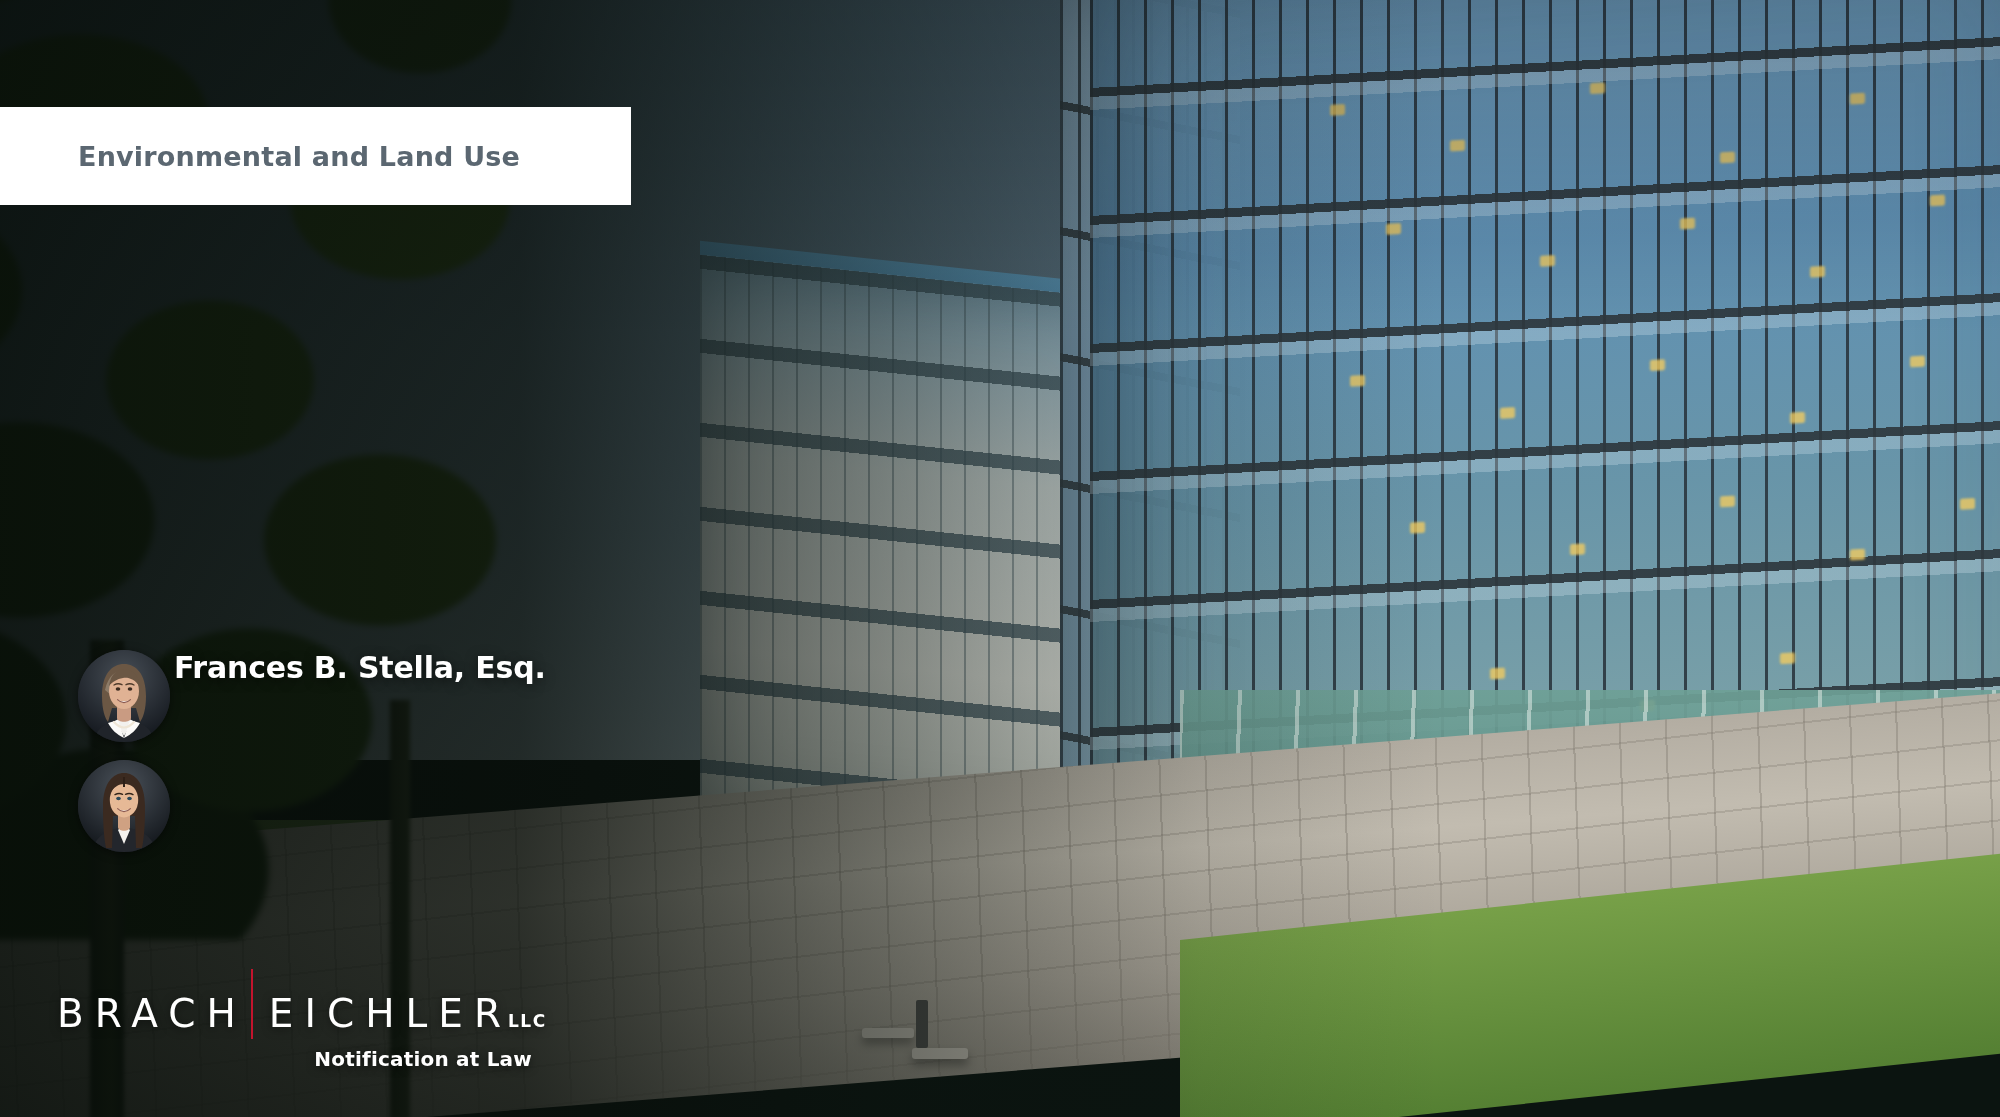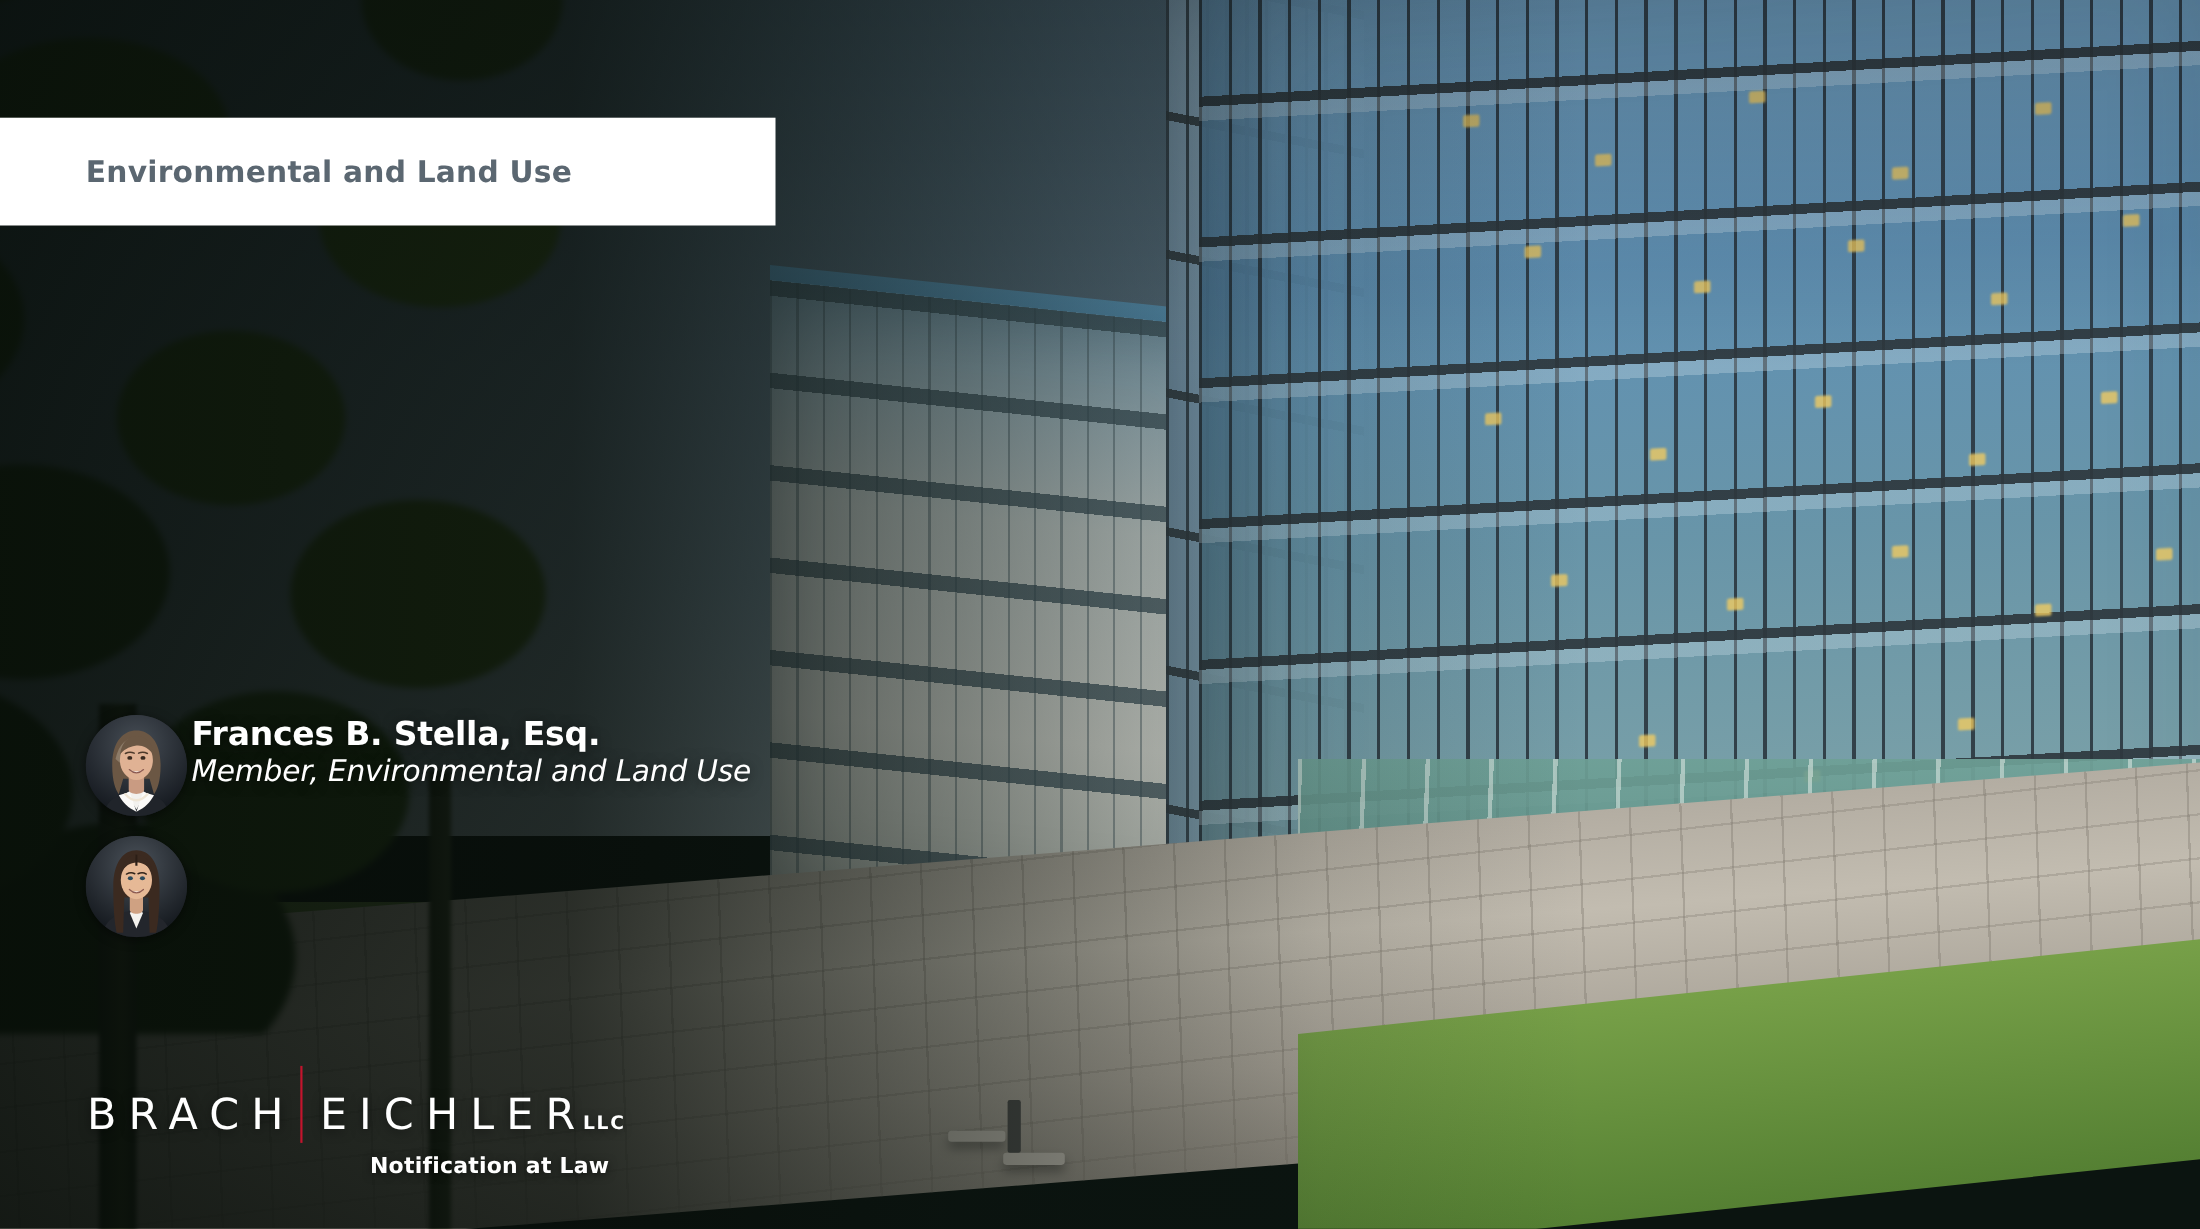--- a/index.html
+++ b/index.html
@@ -198,21 +198,21 @@
       linear-gradient(90deg, rgba(6,12,8,.90) 0%, rgba(8,14,10,.80) 26%,
                               rgba(10,18,14,.46) 44%, rgba(12,20,16,.12) 60%,
                               rgba(0,0,0,0) 72%),
       linear-gradient(180deg, rgba(0,0,0,.22) 0%, rgba(0,0,0,0) 30%);
   }
 
   
   .content{ position:absolute; inset:0; }
 
   .tag-band{
-    position:absolute; left:0; top:107px; width:705px; height:98px;
+    position:absolute; left:0; top:107px; width:631px; height:98px;
     background:#ffffff;
     display:flex; align-items:center;
   }
   .tag-text{
     margin-left:78px;
     font-size:27px; font-weight:700; letter-spacing:.2px;
     color:#5b6771;
     font-family:"DejaVu Sans", sans-serif;
   }
 
@@ -247,21 +247,21 @@
     font-family:"DejaVu Sans", sans-serif;
     font-weight:700; font-size:30px; line-height:36px; letter-spacing:-.2px;
   }
   .by-role{
     font-family:"DejaVu Sans", sans-serif;
     font-style:italic; font-weight:400;
     font-size:27px; line-height:32px; letter-spacing:-.2px;
   }
 
   
-  .logo{ position:absolute; left:79px; top:965px; }
+  .logo{ position:absolute; left:57px; top:965px; }
   .logo-row{ display:flex; align-items:flex-end; }
   .logo-word{
     color:#fff;
     font-family:"DejaVu Sans", sans-serif;
     font-weight:400;
     font-size:39px;
     letter-spacing:11px;
     line-height:42px;
     text-shadow:0 2px 10px rgba(0,0,0,.5);
   }
@@ -387,21 +387,20 @@
             <path d="M48 34.7 q4 -1.9 8 .3" stroke="#4e3a2b" stroke-width="1.4" fill="none" stroke-linecap="round"></path>
 
             <path d="M40 50 q6 5 12 0 q-6 2.6 -12 0 Z" fill="#fdfcfa"></path>
             <path d="M39.5 49.6 q6.5 6 13 0" stroke="#8c5b52" stroke-width="1.1" fill="none" stroke-linecap="round"></path>
 
             <path d="M36 72 q10 11 20 0" stroke="#efe6d6" stroke-width="2.2" fill="none" stroke-linecap="round"></path>
           </svg>
         </div>
         <div class="by-text">
           <div class="by-name">Frances B. Stella, Esq.</div>
-          <div class="by-role">Member, Environmental and Land Use</div>
         </div>
       </div>
 
       <div class="byline">
         <div class="avatar">
           <svg viewBox="0 0 92 92">
             <defs>
               <radialGradient id="bg2" cx="50%" cy="28%" r="78%">
                 <stop offset="0%" stop-color="#4a5159"></stop>
                 <stop offset="100%" stop-color="#0f1318"></stop>

